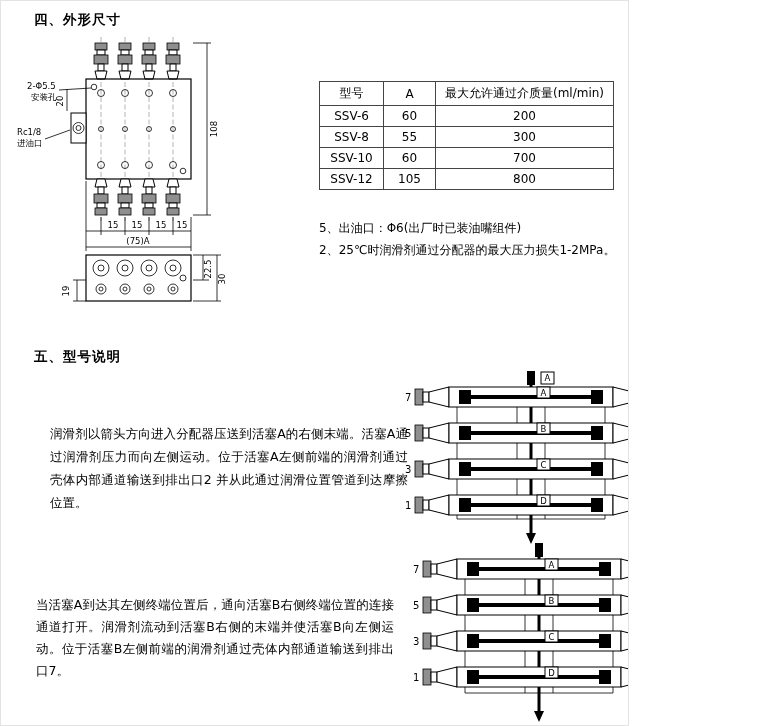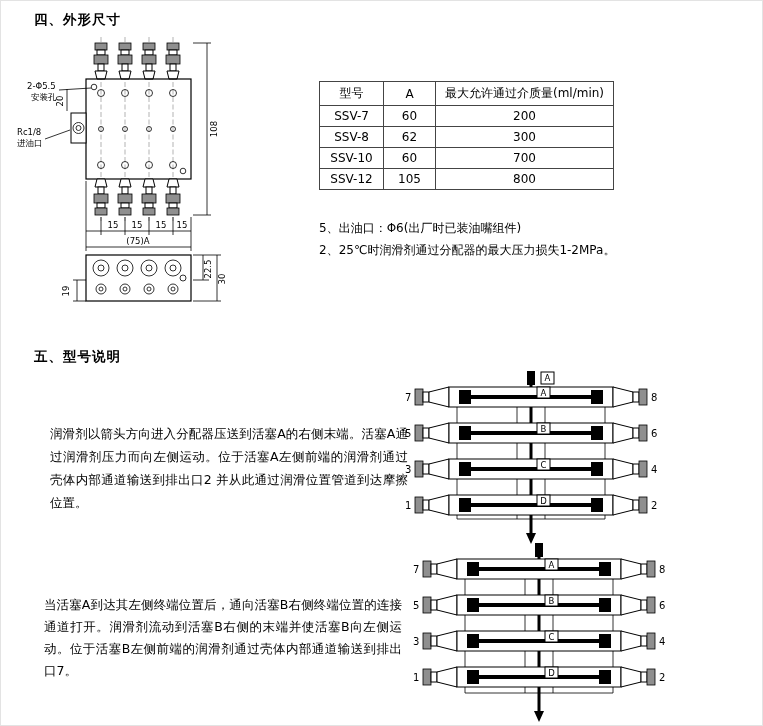--- a/index.html
+++ b/index.html
@@ -1,32 +1,32 @@
 <!DOCTYPE html>
 <html><head>
 <meta charset="utf-8">
 <style>
   * { box-sizing: border-box; }
   html,body { margin:0; padding:0; background:#fff; }
   body { font-family:"DejaVu Sans","Liberation Sans",sans-serif; color:#000; }
-  .page { position:relative; width:763px; height:726px; background:#fff; border:1px solid #e3e3e3; overflow:hidden; }
+  .page { position:relative; width:629px; height:726px; background:#fff; border:1px solid #e3e3e3; overflow:hidden; }
 
   .heading { position:absolute; font-size:13.5px; font-weight:bold; letter-spacing:1px; }
   #sec4-title { left:33px; top:10px; }
   #sec5-title { left:33px; top:347px; }
 
   .spec-table { position:absolute; left:318px; top:80px; border-collapse:collapse; font-size:12px; }
   .spec-table th, .spec-table td { border:1px solid #444; font-weight:normal; text-align:center; padding:3px 6px; height:16px; }
   .col-model { width:64px;margin-top:20px; } .col-a { width:52px; } .col-flow { width:178px; }
 
   .notes { position:absolute; left:318px; top:216px; font-size:12px; line-height:22px; }
 
   .para { position:absolute; width:358px; font-size:12.5px; line-height:23px; text-align:justify; }
   #para1 { left:35px; top:408px;margin-left:14px; }
-  #para2 { left:43px; top:580px; line-height:22px; }
+  #para2 { left:35px; top:580px; line-height:22px; }
 
   svg { position:absolute; overflow:visible; }
   #drawing  { left:12px;  top:26px; }
   #diagram1 { left:396px; top:368px; }
   #diagram2 { left:404px; top:540px; }
 
   .wh   { fill:#fff; stroke:#000; stroke-width:1; }
   .bk   { fill:#000; stroke:none; }
   .fit  { fill:#8f8f8f; stroke:#000; stroke-width:0.8; }
   .thin { stroke:#000; stroke-width:0.8; fill:none; }
@@ -211,27 +211,27 @@
   <table class="spec-table">
     <thead>
       <tr>
         <th class="col-model">型号</th>
         <th class="col-a">A</th>
         <th class="col-flow">最大允许通过介质量(ml/min)</th>
       </tr>
     </thead>
     <tbody>
       <tr>
-        <td>SSV-7</td>
+        <td>SSV-6</td>
         <td>60</td>
         <td>200</td>
       </tr>
       <tr>
         <td>SSV-8</td>
-        <td>62</td>
+        <td>55</td>
         <td>300</td>
       </tr>
       <tr>
         <td>SSV-10</td>
         <td>60</td>
         <td>700</td>
       </tr>
       <tr>
         <td>SSV-12</td>
         <td>105</td>

